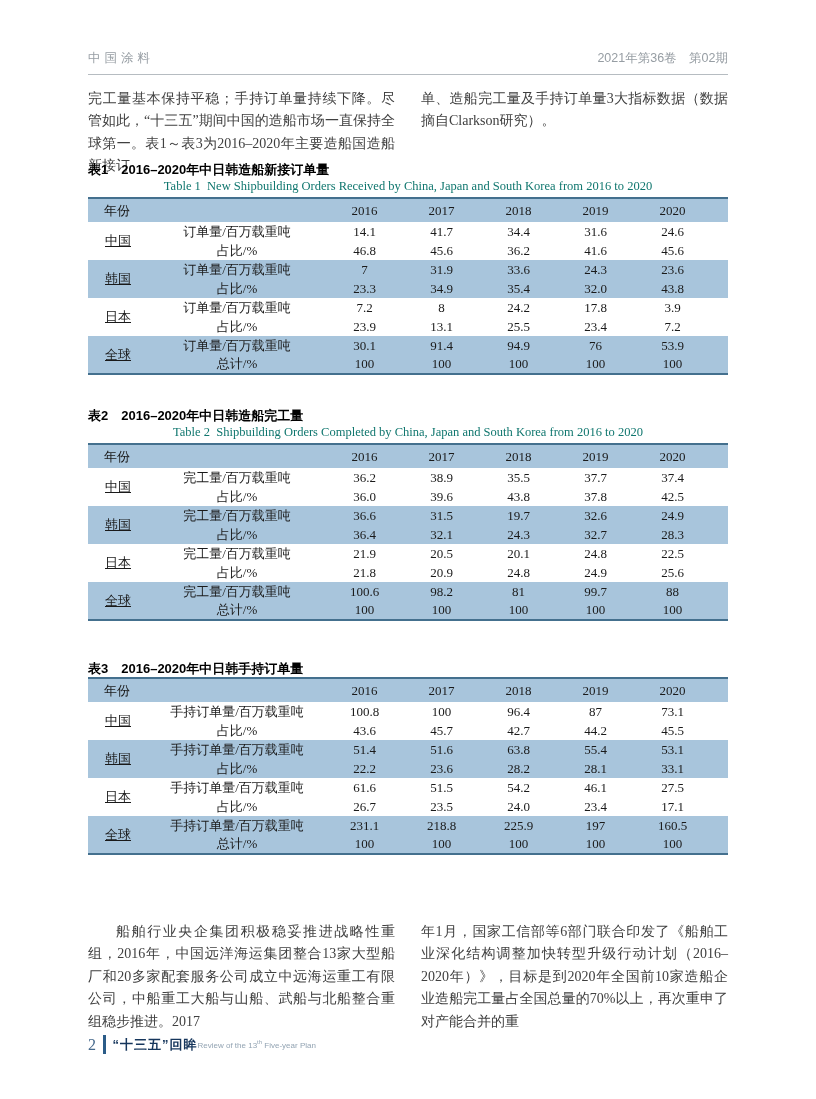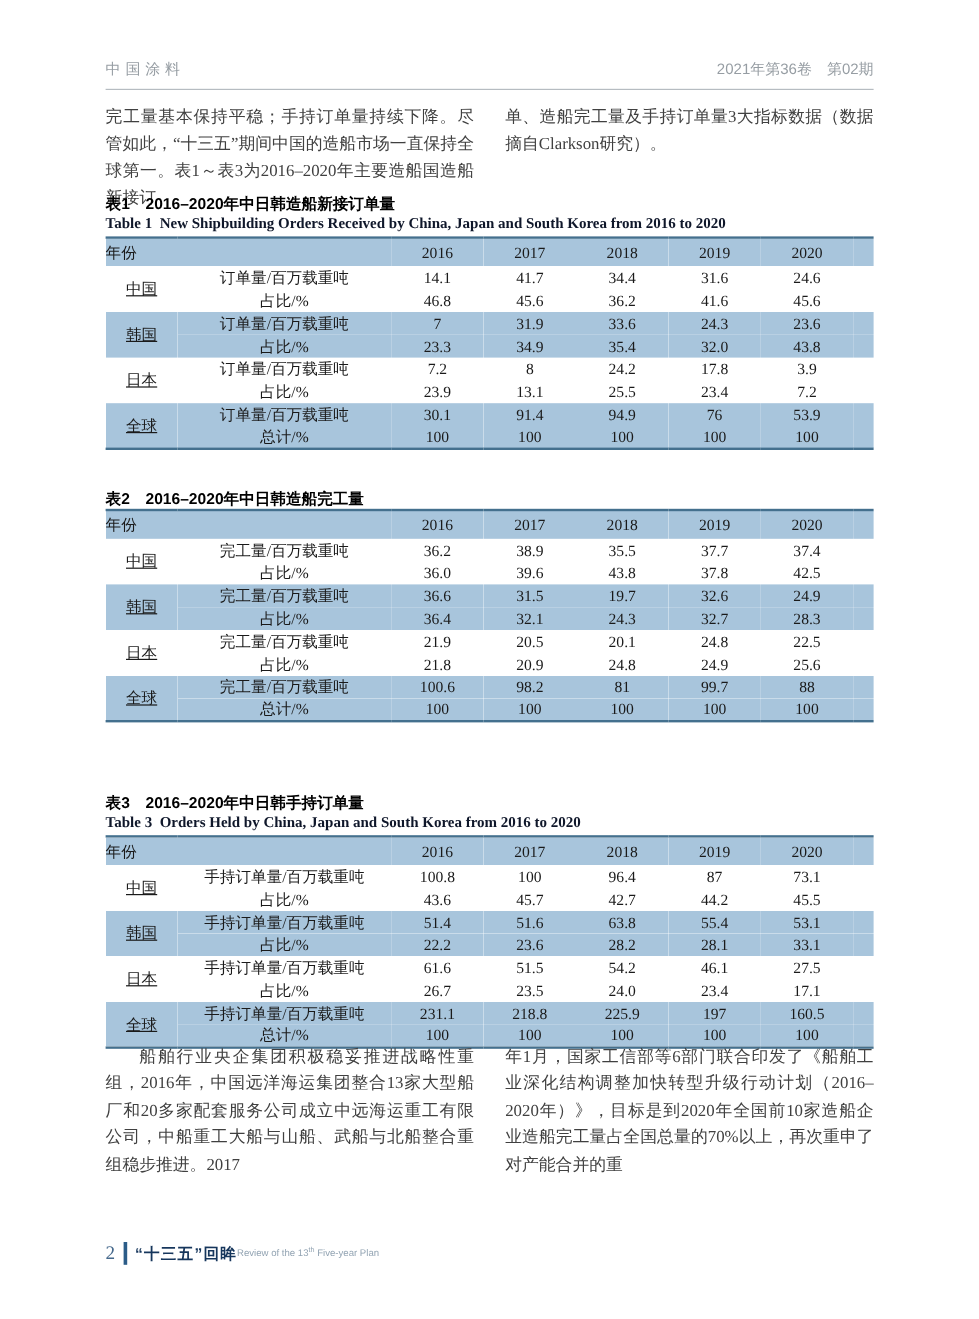--- a/index.html
+++ b/index.html
@@ -25,32 +25,32 @@
     text-align:justify; color:#404040;
   }
   .indent { text-indent:2em; }
   
   .table-block { position:absolute; left:88px; width:640px; }
   .tbl-title-zh {
     text-align:left; font-family:"Liberation Sans","DejaVu Sans",sans-serif;
     font-weight:bold; font-size:13px; line-height:16px; color:#000;
   }
   .tbl-title-en {
-    text-align:left; font-weight:bold; font-size:12.5px; line-height:16px;
-    color:#0f172a; white-space:pre-wrap; margin-bottom:3px;
+    text-align:center; font-weight:normal; font-size:12.5px; line-height:16px;
+    color:#0f766e; white-space:pre-wrap; margin-bottom:3px;
   }
   table.data-table {
     width:640px; border-collapse:collapse; table-layout:fixed;
     border-top:2.5px solid #44708e; border-bottom:2.5px solid #44708e;
     font-size:13px;
   }
   table.data-table td { height:19px; vertical-align:middle; overflow:hidden; }
   tr.hdr-row td { height:24px; }
   tr.hdr-row td, tr.band td { background:#a8c5dc; }
-  td.c-year { text-align:left; padding-left:0;margin-top:32px; }
+  td.c-year { text-align:left; padding-left:16px;margin-top:32px; }
   td.c-country { text-align:center;text-decoration:underline; }
   td.c-metric { text-align:center; }
   td.c-val { text-align:center; }
   
   .footer {
     position:absolute; left:88px; top:1035px;
     display:flex; align-items:stretch;
   }
   .footer .pagenum {
     align-self:flex-end; font-size:16px; line-height:18px;
@@ -182,20 +182,21 @@
             <td class="c-val">100</td>
             <td class="c-val">100</td>
             <td></td>
           </tr>
         </tbody>
       </table>
   </div>
 
   <div class="table-block" style="top:408px;">
     <div class="tbl-title-zh">表2　2016–2020年中日韩造船完工量</div>
+    <div class="tbl-title-en">Table 2  Shipbuilding Orders Completed by China, Japan and South Korea from 2016 to 2020</div>
     <table class="data-table">
         <colgroup>
           <col style="width:60px">
           <col style="width:178px">
           <col style="width:77px">
           <col style="width:77px">
           <col style="width:77px">
           <col style="width:77px">
           <col style="width:77px">
           <col style="width:17px">
@@ -285,21 +286,20 @@
             <td class="c-val">100</td>
             <td class="c-val">100</td>
             <td></td>
           </tr>
         </tbody>
       </table>
   </div>
 
   <div class="table-block" style="top:661px;">
     <div class="tbl-title-zh">表3　2016–2020年中日韩手持订单量</div>
-    <div class="tbl-title-en">Table 3  Orders Held by China, Japan and South Korea from 2016 to 2020</div>
     <table class="data-table">
         <colgroup>
           <col style="width:60px">
           <col style="width:178px">
           <col style="width:77px">
           <col style="width:77px">
           <col style="width:77px">
           <col style="width:77px">
           <col style="width:77px">
           <col style="width:17px">
@@ -387,21 +387,21 @@
             <td class="c-val">100</td>
             <td class="c-val">100</td>
             <td class="c-val">100</td>
             <td class="c-val">100</td>
             <td></td>
           </tr>
         </tbody>
       </table>
   </div>
 
-  <div class="two-col" style="top:871px;">
+  <div class="two-col" style="top:921px;">
     <div class="col indent">船舶行业央企集团积极稳妥推进战略性重组，2016年，中国远洋海运集团整合13家大型船厂和20多家配套服务公司成立中远海运重工有限公司，中船重工大船与山船、武船与北船整合重组稳步推进。2017</div>
     <div class="col">年1月，国家工信部等6部门联合印发了《船舶工业深化结构调整加快转型升级行动计划（2016–2020年）》，目标是到2020年全国前10家造船企业造船完工量占全国总量的70%以上，再次重申了对产能合并的重</div>
   </div>
 
   <div class="footer">
     <span class="pagenum">2</span>
     <span class="bar"></span>
     <span class="ftext">
       <span class="ftitle">“十三五”回眸</span>
       <span class="fsub"><span>Review of the 13</span><sup>th</sup><span> Five-year Plan</span></span>

